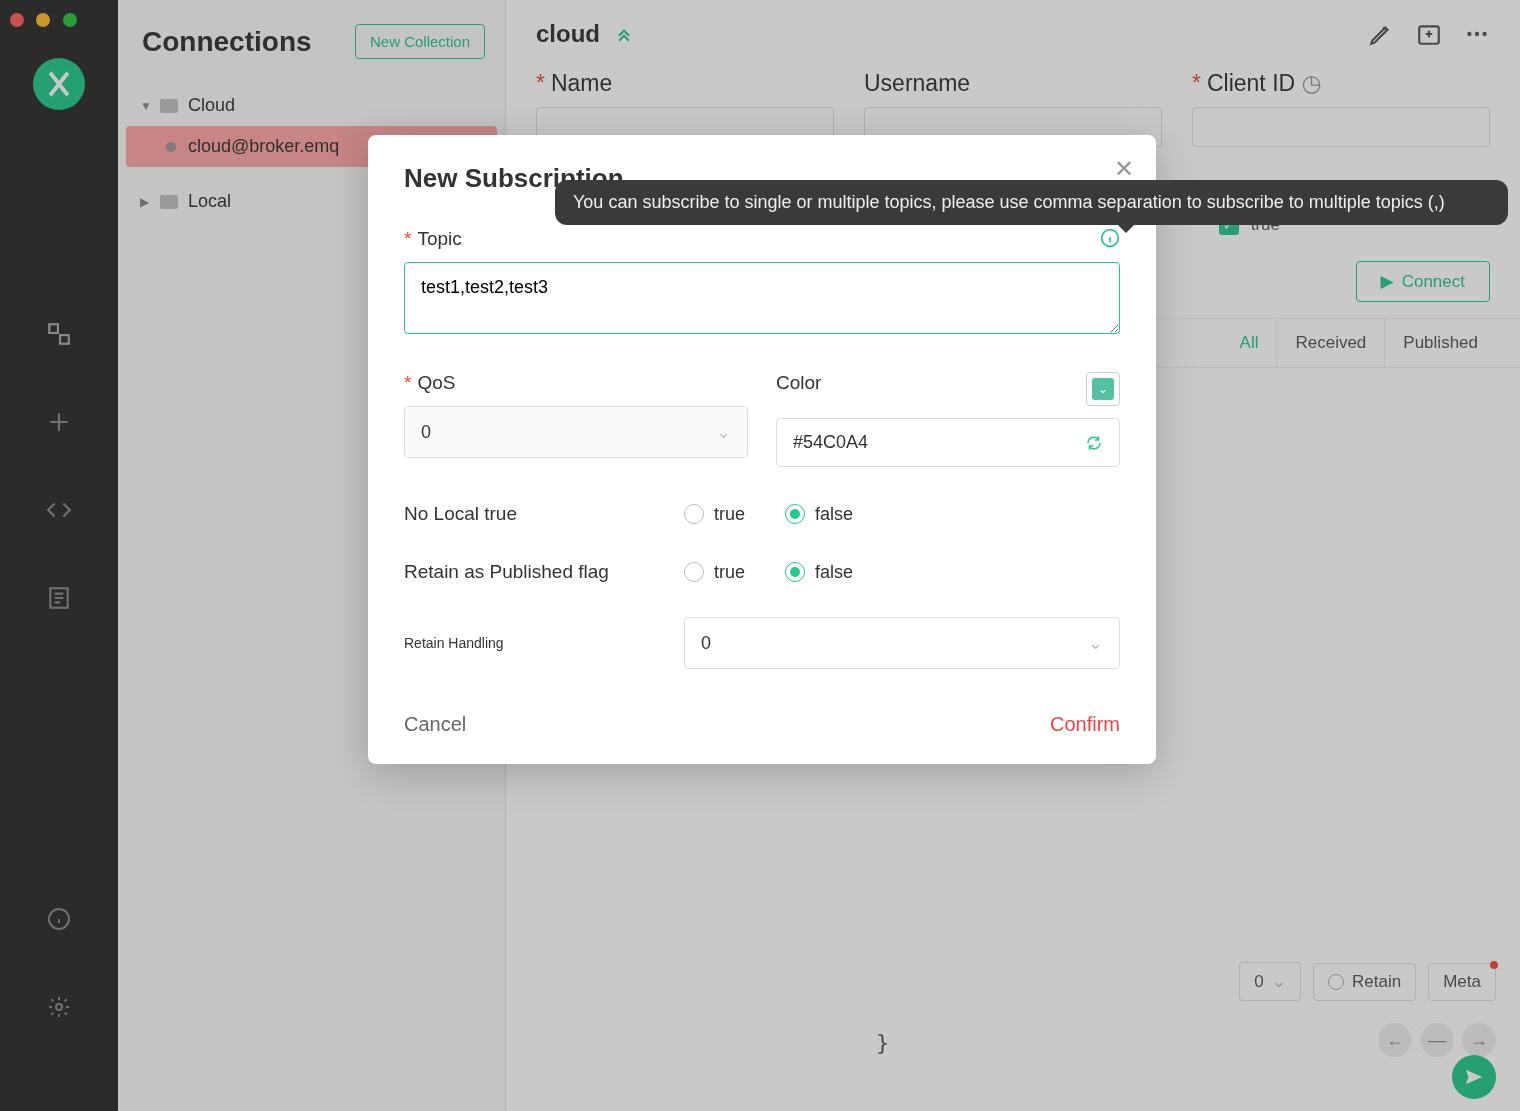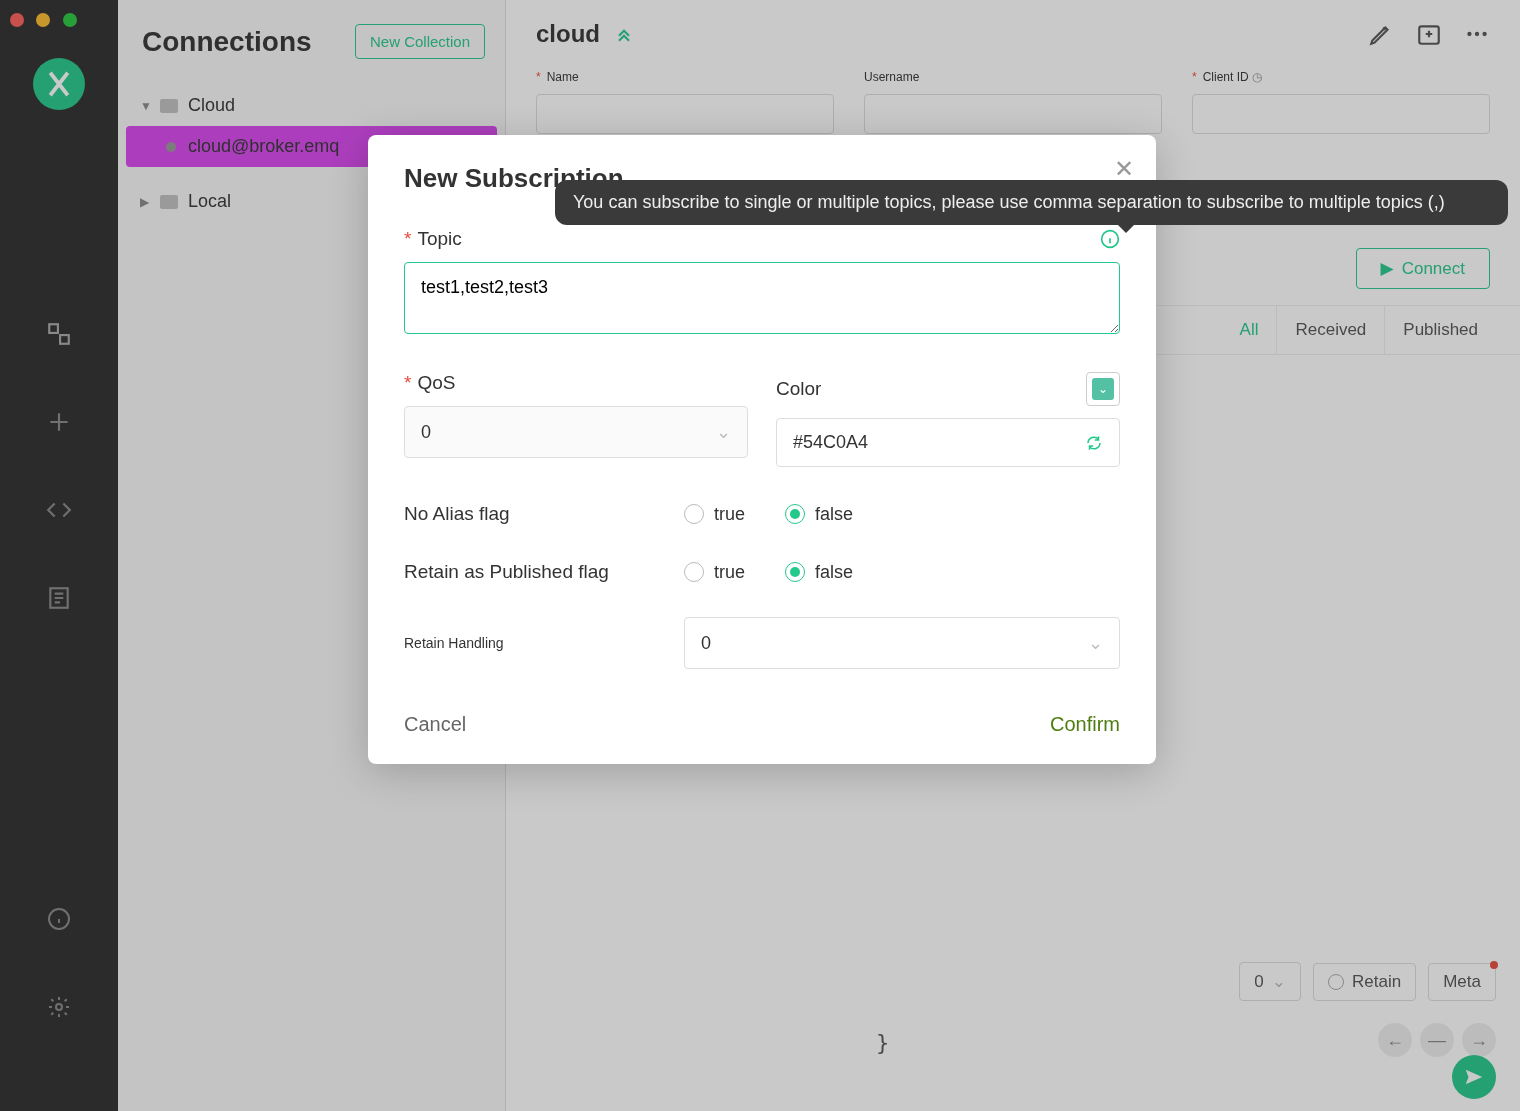--- a/index.html
+++ b/index.html
@@ -20,34 +20,34 @@
 .leftbar .spacer { flex: 1; }
 .leftbar .icon.active { color: #aaa; }
 
 
 .panel { position: absolute; top: 0; left: 118px; width: 388px; bottom: 0; background: #f9f9f9; border-right: 1px solid #e0e0e0; }
 .panel .header { padding: 24px 20px 16px 24px; display: flex; align-items: center; justify-content: space-between; }
 .panel .header h1 { font-size: 28px; font-weight: 700; color: #333; }
 .btn-new-collection { border: 1px solid #23c88b; color: #23c88b; background: transparent; border-radius: 4px; padding: 8px 14px; font-size: 15px; cursor: pointer; }
 .tree { padding: 10px 8px; }
 .tree-item { display: flex; align-items: center; padding: 10px 14px; font-size: 18px; color: #333; cursor: pointer; border-radius: 4px; }
-.tree-item.child { padding-left: 40px; background: #d946ef; }
+.tree-item.child { padding-left: 40px; background: #fca5a5; }
 .tree-item .caret { width: 14px; color: #888; font-size: 12px; margin-right: 6px; }
 .tree-item .folder { width: 18px; height: 14px; background: #c0c0c0; border-radius: 2px; margin-right: 10px; }
 .tree-item .status-dot { width: 10px; height: 10px; border-radius: 50%; background: #999; margin-right: 12px; }
 
 
 .main { position: absolute; top: 0; left: 506px; right: 0; bottom: 0; background: #fff; }
 .main .topbar { padding: 20px 30px 12px 30px; display: flex; align-items: center; gap: 14px; }
 .main .topbar h2 { font-size: 24px; font-weight: 700; color: #333; }
 .main .topbar .collapse { color: #23c88b; font-size: 20px; cursor: pointer; }
 .main .topbar .right-icons { margin-left: auto; display: flex; gap: 22px; color: #555; font-size: 22px; }
 .form-row { display: flex; gap: 30px; padding: 10px 30px; }
 .form-col { flex: 1; }
-.form-col label { font-size: 12px; color: #333; display: block; margin-bottom: 10px; }
+.form-col label { font-size: 23px; color: #333; display: block; margin-bottom: 10px; }
 .form-col label .req { color: #e74c3c; margin-right: 6px; }
 .form-col input[type=text] { width: 100%; border: 1px solid #ddd; border-radius: 4px; padding: 10px; font-size: 16px; background: #fff; }
 .checkbox-row { display: flex; align-items: center; gap: 12px; padding-top: 28px; }
 .checkbox-row .cb { width: 20px; height: 20px; background: #23c88b; border-radius: 3px; display: flex; align-items: center; justify-content: center; color: #fff; font-size: 14px; }
 .checkbox-row span { font-size: 17px; color: #555; }
 .connect-btn { border: 1px solid #23c88b; color: #23c88b; background: #fff; border-radius: 4px; padding: 9px 24px; font-size: 17px; display: flex; align-items: center; gap: 8px; cursor: pointer; }
 .connect-row { display: flex; justify-content: flex-end; padding: 16px 30px; }
 .tabs { border-top: 1px solid #eee; border-bottom: 1px solid #eee; display: flex; justify-content: flex-end; gap: 0; padding: 0 24px; }
 .tabs .tab { padding: 14px 18px; font-size: 17px; color: #555; cursor: pointer; border-right: 1px solid #eee; }
 .tabs .tab:last-child { border-right: none; }
@@ -68,21 +68,21 @@
 
 .overlay { position: absolute; inset: 0; background: rgba(40,40,40,0.25); z-index: 10; }
 
 
 .modal { position: absolute; top: 135px; left: 368px; width: 788px; background: #fff; border-radius: 8px; z-index: 20; box-shadow: 0 8px 40px rgba(0,0,0,.2); padding: 28px 36px 28px 36px; }
 .modal h3 { font-size: 26px; font-weight: 700; color: #333; }
 .modal .close { position: absolute; top: 20px; right: 22px; font-size: 24px; color: #999; cursor: pointer; }
 .modal .field { margin-top: 34px; }
 .modal .field.half-row { display: flex; gap: 28px; }
 .modal .field.half-row > div { flex: 1; }
-.modal .label-row { display: flex; align-items: center; justify-content: space-between; margin-bottom: 12px; }
+.modal .label-row { display: flex; align-items: flex-start; justify-content: space-between; margin-bottom: 12px; }
 .modal .label-row label { font-size: 19px; color: #333; }
 .modal .label-row .req { color: #e74c3c; margin-right: 6px; }
 .modal .info-ic { color: #23c88b; font-size: 18px; cursor: pointer; }
 .modal .info-ic.dark { color: #333; }
 .modal textarea, .modal input[type=text] { width: 100%; border: 1px solid #ddd; border-radius: 4px; padding: 14px 16px; font-size: 18px; resize: vertical; font-family: inherit; }
 .modal textarea.active { border: 1.5px solid #23c88b; }
 .modal textarea { min-height: 66px; }
 .modal .select-box { border: 1px solid #ddd; border-radius: 4px; padding: 14px 16px; font-size: 18px; color: #333; display: flex; align-items: center; justify-content: space-between; cursor: pointer; background: #fafafa; }
 .modal .select-box .chev { color: #bbb; }
 .modal .color-input { border: 1px solid #ddd; border-radius: 4px; padding: 13px 16px; font-size: 18px; color: #333; display: flex; align-items: center; justify-content: space-between; }
@@ -95,21 +95,21 @@
 .modal .radio-row .rc { width: 20px; height: 20px; border: 1.5px solid #bbb; border-radius: 50%; display: flex; align-items: center; justify-content: center; }
 .modal .radio-row .rc.sel { border-color: #23c88b; }
 .modal .radio-row .rc.sel::after { content: ''; width: 10px; height: 10px; background: #23c88b; border-radius: 50%; }
 .modal .radio-row .opt span { font-size: 18px; color: #333; }
 .modal .rh-row { display: flex; align-items: center; gap: 40px; margin-top: 34px; }
 .modal .rh-row label { font-size: 14px; color: #333; width: 240px; }
 .modal .rh-row .select-box { flex: 1; background: #fff; }
 .modal .footer { margin-top: 44px; display: flex; justify-content: space-between; gap: 34px; }
 .modal .footer button { border: none; background: none; font-size: 20px; cursor: pointer; }
 .modal .footer .cancel { color: #666; }
-.modal .footer .confirm { color: #4d7c0f; font-weight: 500; }
+.modal .footer .confirm { color: #ef4444; font-weight: 500; }
 
 
 .tooltip { position: absolute; top: 180px; left: 555px; right: 12px; background: #3a3a3a; color: #eee; padding: 12px 18px; border-radius: 12px; font-size: 18px; z-index: 30; }
 .tooltip::after { content: ''; position: absolute; bottom: -8px; left: 562px; width: 0; height: 0; border-left: 9px solid transparent; border-right: 9px solid transparent; border-top: 9px solid #3a3a3a; }
 
 svg { display: block; }
 </style>
 </head>
 <body>
 
@@ -321,21 +321,21 @@
             </svg>
         </span>
       </div>
     </div>
   </div>
 
   <div class="field">
   </div>
 
   <div class="radio-row">
-    <label class="title">No Alias flag</label>
+    <label class="title">No Local true</label>
     <div class="opt">
         <span class="rc"></span>
         <span>true</span>
       </div>
     <div class="opt">
         <span class="rc sel"></span>
         <span>false</span>
       </div>
   </div>
 

